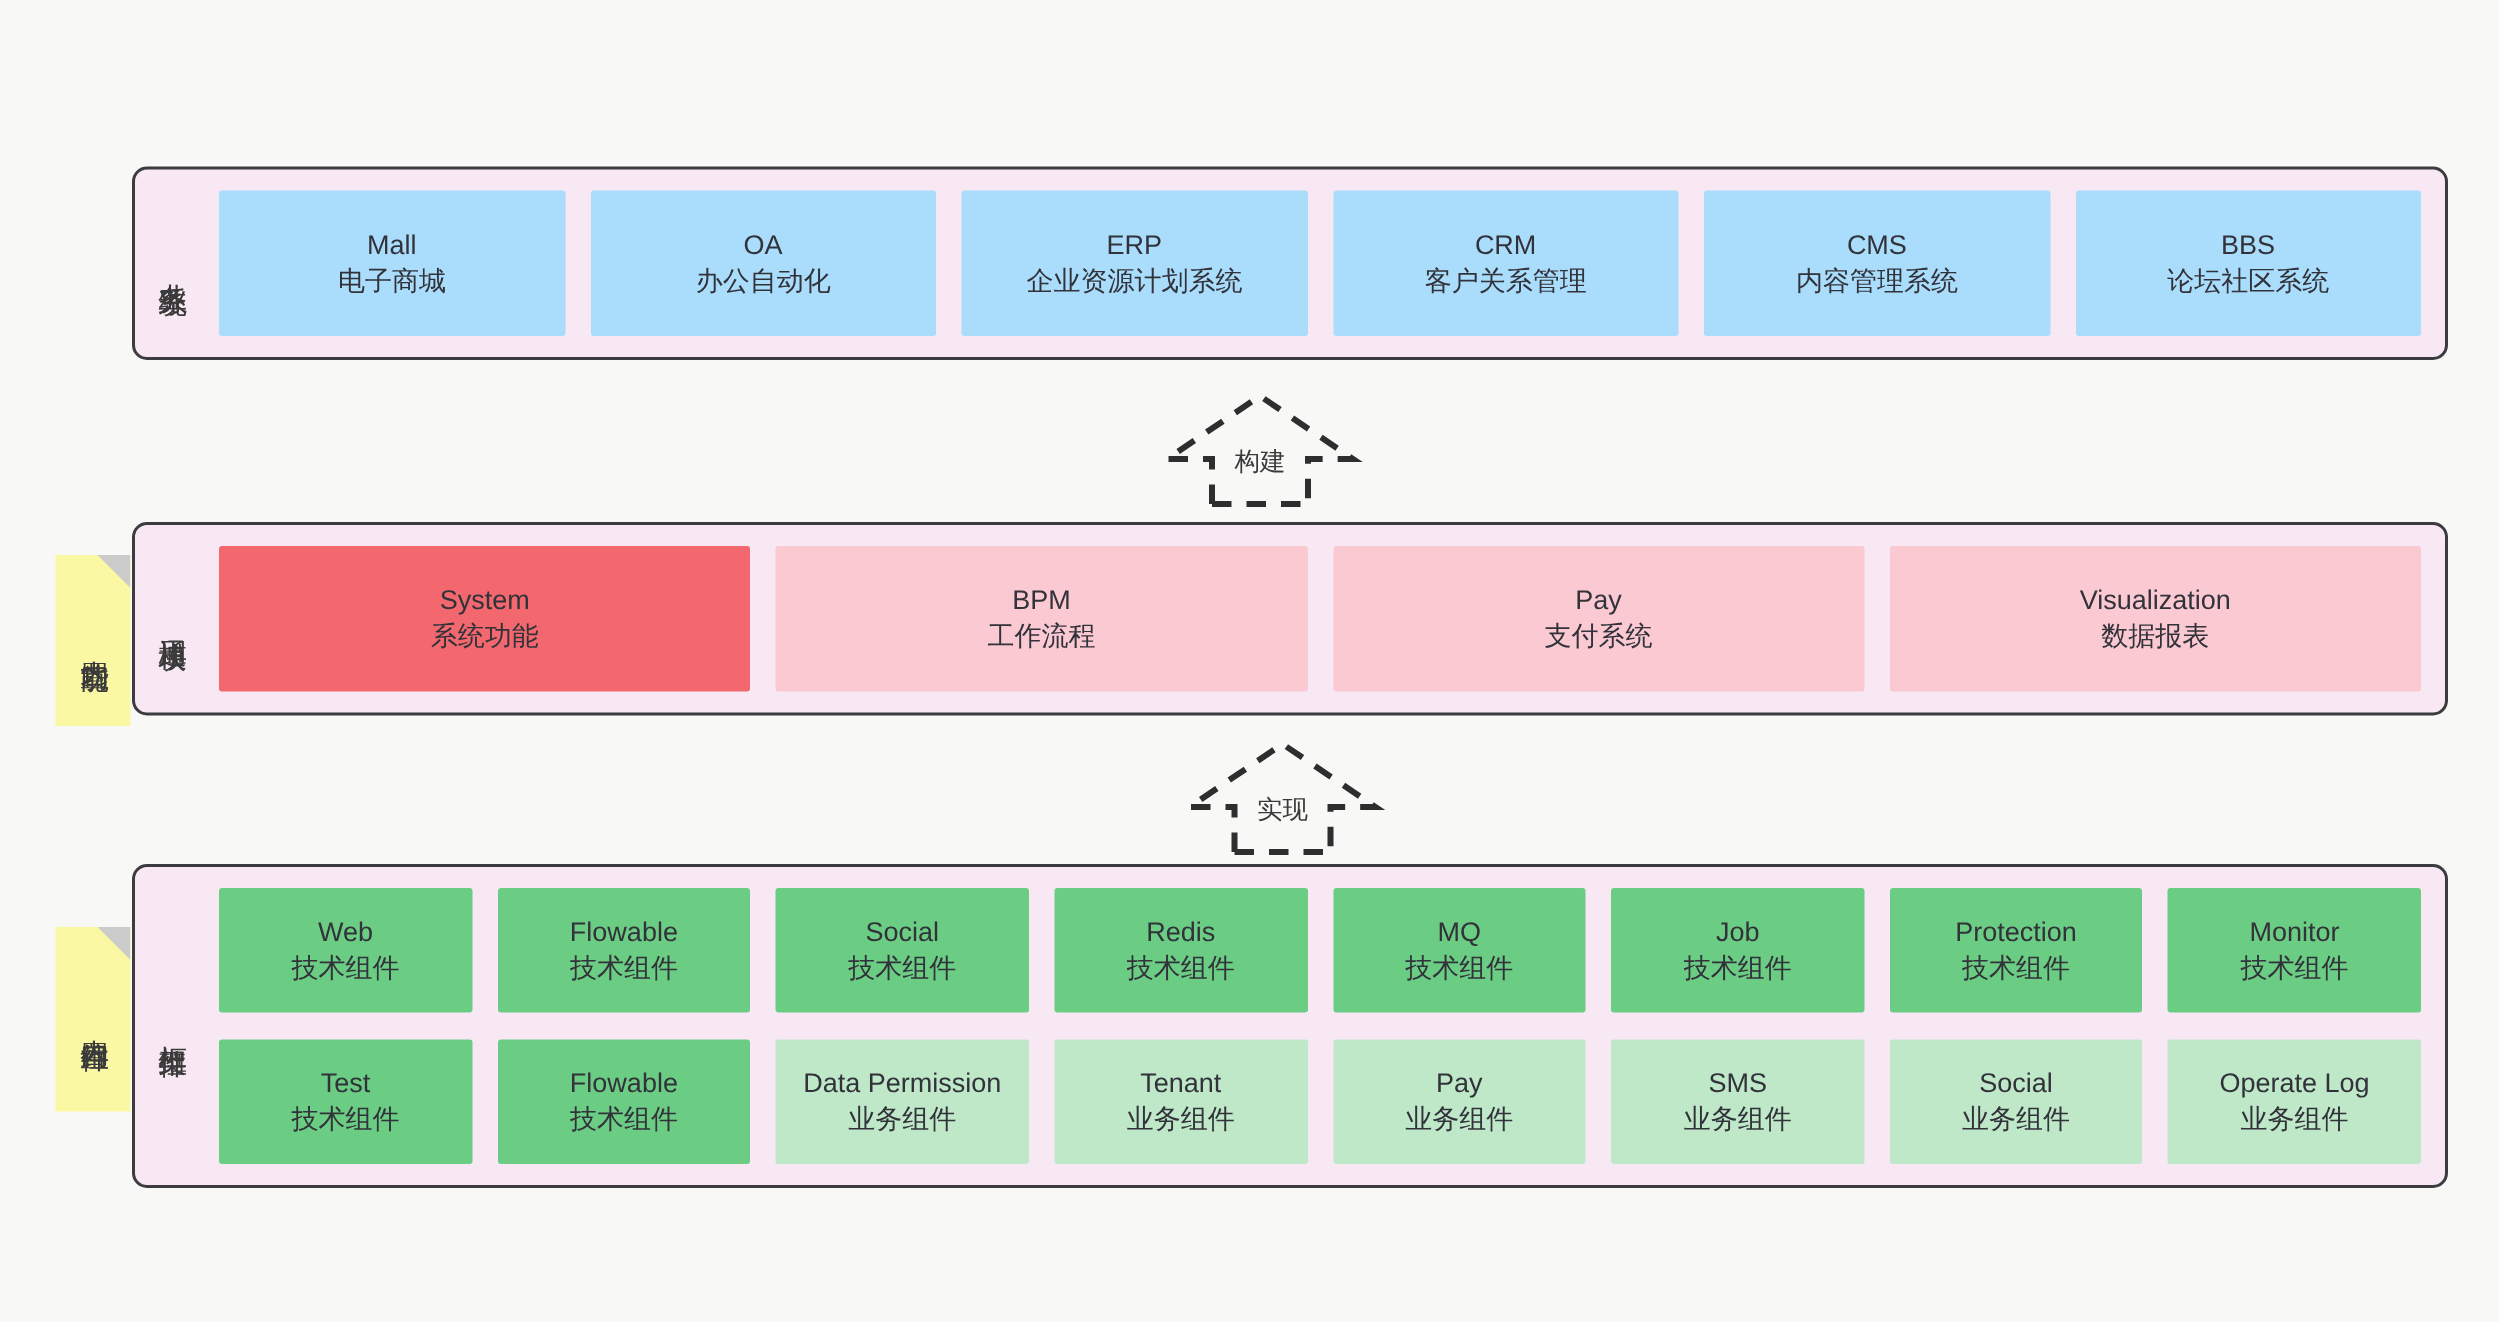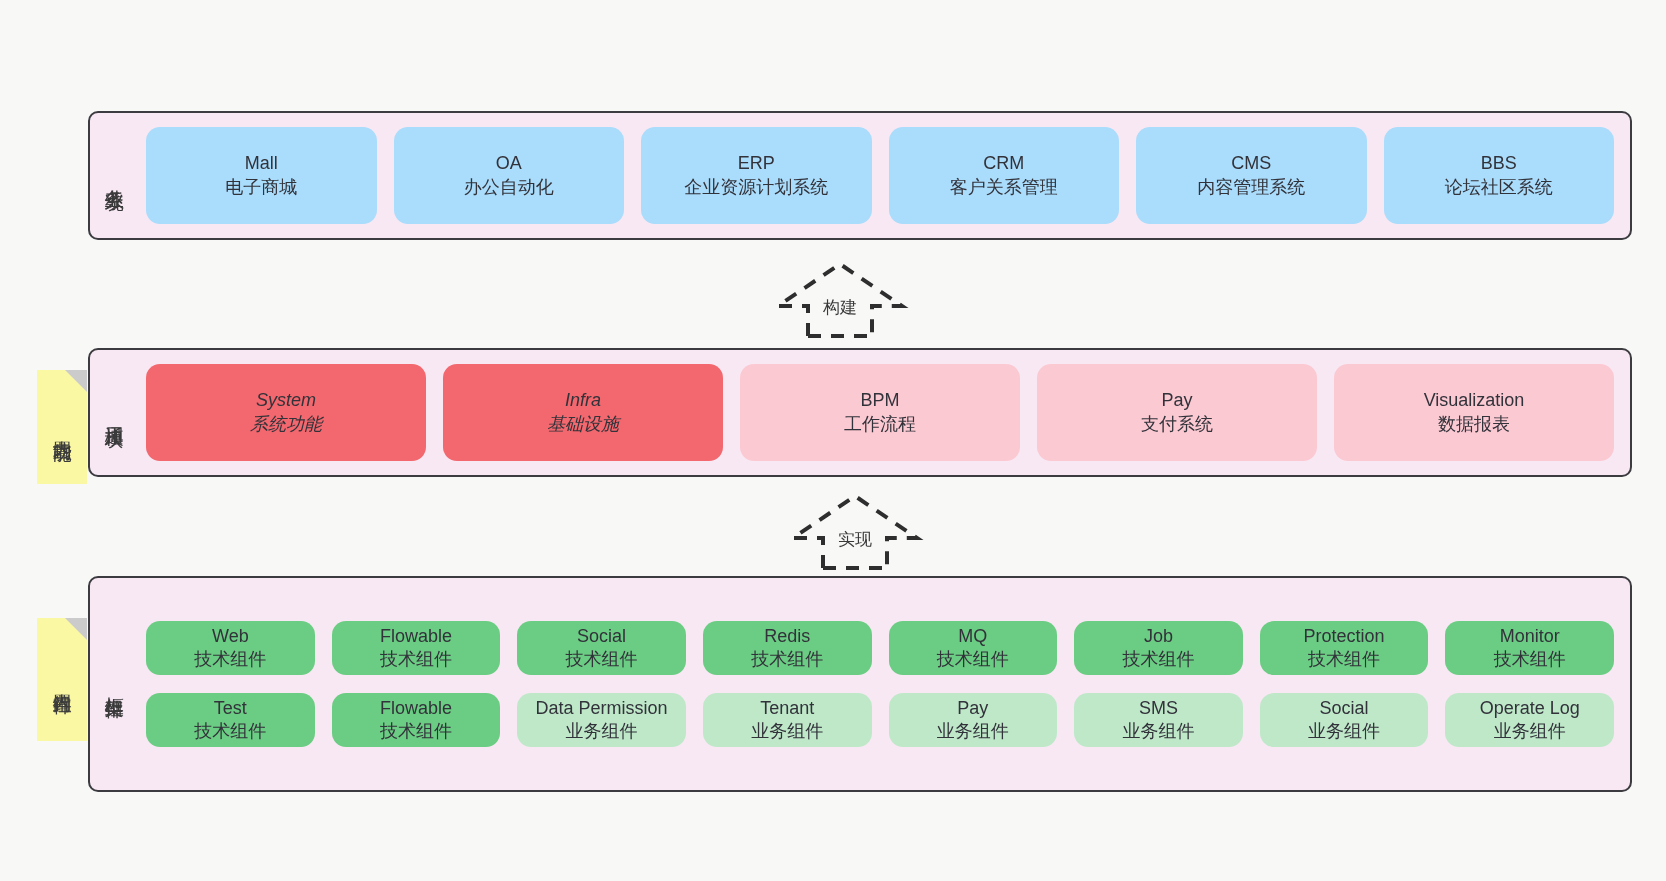--- a/index.html
+++ b/index.html
@@ -61,38 +61,38 @@
 
   .row {
     display: flex;
     flex-direction: row;
     gap: 17px;
     flex: 1 1 auto;
   }
 
   .card {
     flex: 1 1 0;
-    border-radius: 14px;
+    border-radius: 2px;
     display: flex;
     flex-direction: column;
     align-items: center;
     justify-content: center;
     text-align: center;
     font-size: 18px;
     line-height: 1.28;
     color: #32323a;
     padding: 4px 6px;
     box-sizing: border-box;
   }
   .card .l1 { display: block; }
   .card .l2 { display: block; }
 
   
   .c-blue        { background: #aadcfb; }
-  .c-red         { background: #f2686e; font-style: italic; }
+  .c-red         { background: #f2686e; }
   .c-pink        { background: #fbc9d2; }
   .c-green       { background: #6bcd83; }
   .c-lightgreen  { background: #bfe8c9; }
 
   
   .note {
     position: absolute;
     background: #fbf8a4;
     font-size: 19px;
     line-height: 1.18;
@@ -186,24 +186,20 @@
   </div>
 
   <div class="layer" id="layer-1" style="left:88px; top:348px; width:1544px; height:129px;">
     <div class="layer-title">通用模块</div>
     <div class="layer-body">
       <div class="row">
         <div class="card c-red">
           <span class="l1">System</span>
           <span class="l2">系统功能</span>
         </div>
-        <div class="card c-red">
-          <span class="l1">Infra</span>
-          <span class="l2">基础设施</span>
-        </div>
         <div class="card c-pink">
           <span class="l1">BPM</span>
           <span class="l2">工作流程</span>
         </div>
         <div class="card c-pink">
           <span class="l1">Pay</span>
           <span class="l2">支付系统</span>
         </div>
         <div class="card c-pink">
           <span class="l1">Visualization</span>
@@ -219,21 +215,21 @@
       <path d="M 48 78 L 112 78" fill="none" stroke="#2e2e2e" stroke-width="4" stroke-dasharray="13 10"></path>
     </svg>
     <span class="arrow-label">实现</span>
   </div>
 
   <div class="note" style="left:37px; top:618px; width:50px; height:123px;">
     <span class="fold"></span>
     <span>内置组件</span>
   </div>
 
-  <div class="layer" id="layer-2" style="left:88px; top:576px; width:1544px; height:216px;align-items:center;">
+  <div class="layer" id="layer-2" style="left:88px; top:576px; width:1544px; height:216px;">
     <div class="layer-title">框架组件</div>
     <div class="layer-body">
 
       <div class="row">
         <div class="card c-green">
           <span class="l1">Web</span>
           <span class="l2">技术组件</span>
         </div>
         <div class="card c-green">
           <span class="l1">Flowable</span>

